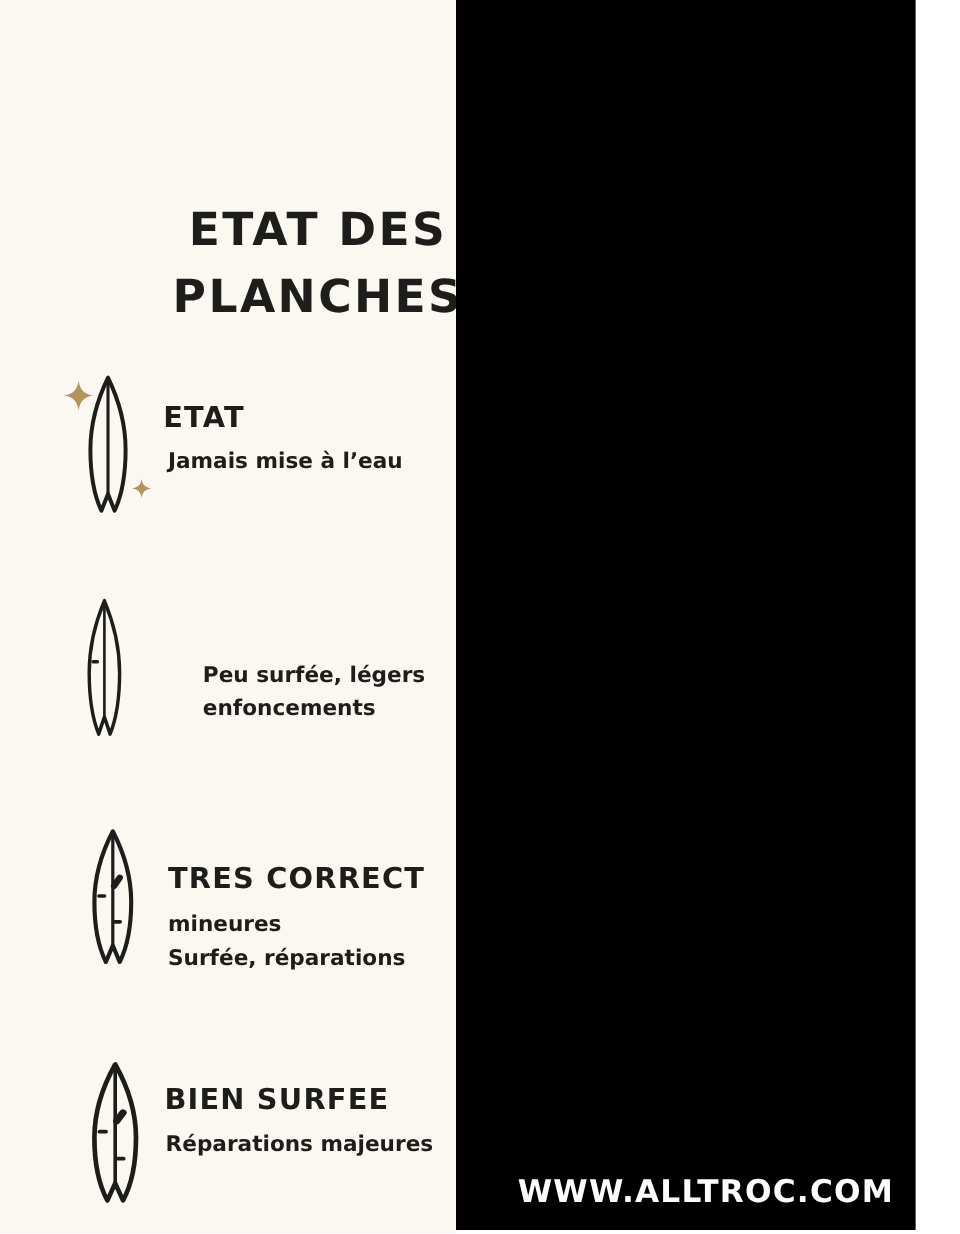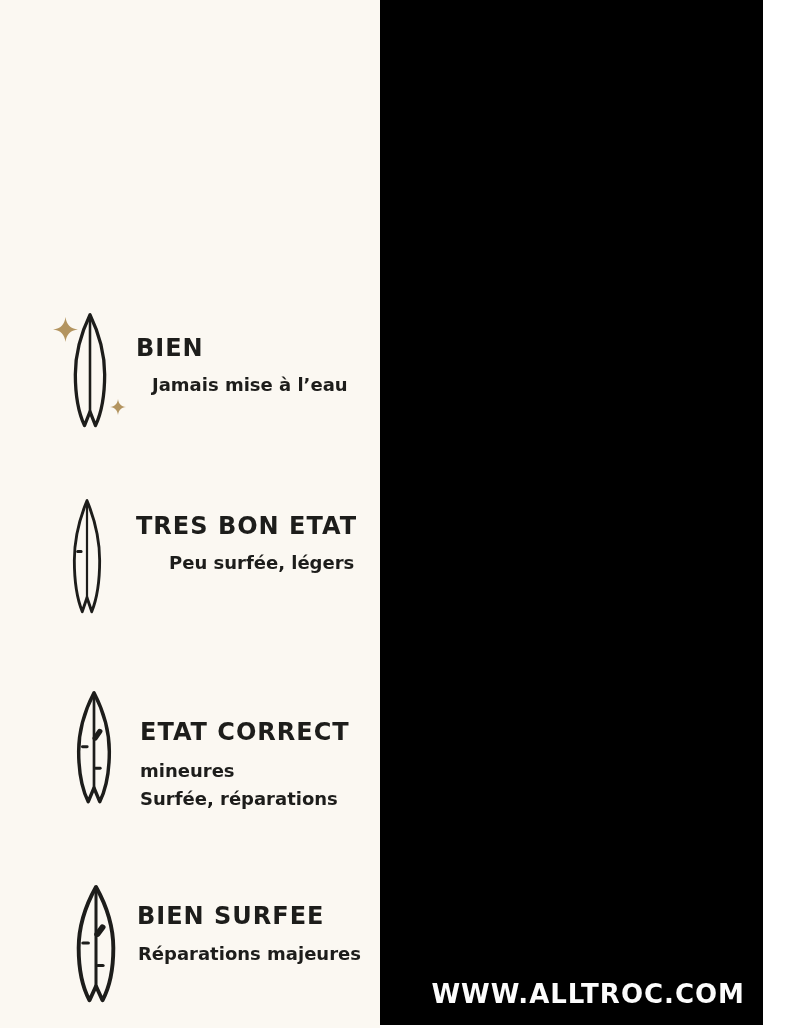--- a/index.html
+++ b/index.html
@@ -93,64 +93,68 @@
     margin-top: 15px;
   }
 </style>
 </head>
 <body>
 
 <div class="poster">
 
   <div class="left-panel">
 
+    <div class="title">
+      <div>ETAT DES</div>
+      <div>PLANCHES</div>
+    </div>
 
     <div class="sparkle" style="left:53px; top:317px; width:25px; height:25px;">
       <svg viewBox="0 0 100 100">
           <path d="M50 0 C54 31 69 46 100 50 C69 54 54 69 50 100 C46 69 31 54 0 50 C31 46 46 31 50 0 Z" fill="currentColor"></path>
         </svg>
     </div>
     <div class="sparkle" style="left:110px; top:399px; width:16px; height:16px;">
       <svg viewBox="0 0 100 100">
           <path d="M50 0 C54 31 69 46 100 50 C69 54 54 69 50 100 C46 69 31 54 0 50 C31 46 46 31 50 0 Z" fill="currentColor"></path>
         </svg>
     </div>
     <div class="board-icon" style="left:68px; top:311px; width:44px; height:121px;">
       <svg viewBox="0 0 120 320" preserveAspectRatio="none">
         <path d="M60 10 C38 54 20 108 20 168 C20 224 30 272 45 303 L60 266 L75 303 C90 272 100 224 100 168 C100 108 82 54 60 10 Z" fill="none" stroke="currentColor" stroke-width="9" stroke-linejoin="round"></path>
         <line x1="60" y1="16" x2="60" y2="266" stroke="currentColor" stroke-width="7"></line>
       </svg>
     </div>
-    <div class="cond-label" style="left:136px; top:334px;">BIEN</div>
-    <div class="cond-desc" style="left:152px; top:371px;">
+    <div class="cond-label" style="left:136px; top:334px;">ETAT</div>
+    <div class="cond-desc" style="left:140px; top:371px;">
       <div>Jamais mise à l’eau</div>
     </div>
 
     <div class="board-icon" style="left:68px; top:497px; width:38px; height:121px;">
       <svg viewBox="0 0 120 320" preserveAspectRatio="none">
         <path d="M60 10 C38 54 20 108 20 168 C20 224 30 272 45 303 L60 266 L75 303 C90 272 100 224 100 168 C100 108 82 54 60 10 Z" fill="none" stroke="currentColor" stroke-width="9" stroke-linejoin="round"></path>
         <line x1="60" y1="16" x2="60" y2="266" stroke="currentColor" stroke-width="7"></line>
         <line x1="30" y1="144" x2="42" y2="144" stroke="currentColor" stroke-width="8" stroke-linecap="round"></line>
       </svg>
     </div>
-    <div class="cond-label" style="left:136px; top:512px;">TRES BON ETAT</div>
     <div class="cond-desc" style="left:137px; top:549px;margin-left:32px;">
       <div>Peu surfée, légers</div>
+      <div>enfoncements</div>
     </div>
 
     <div class="board-icon" style="left:71px; top:689px; width:46px; height:119px;">
       <svg viewBox="0 0 120 320" preserveAspectRatio="none">
         <path d="M60 10 C38 54 20 108 20 168 C20 224 30 272 45 303 L60 266 L75 303 C90 272 100 224 100 168 C100 108 82 54 60 10 Z" fill="none" stroke="currentColor" stroke-width="9" stroke-linejoin="round"></path>
         <line x1="60" y1="16" x2="60" y2="266" stroke="currentColor" stroke-width="7"></line>
         <line x1="63" y1="132" x2="75" y2="114" stroke="currentColor" stroke-width="14" stroke-linecap="round"></line>
         <line x1="30" y1="155" x2="42" y2="155" stroke="currentColor" stroke-width="8" stroke-linecap="round"></line>
         <line x1="64" y1="213" x2="76" y2="213" stroke="currentColor" stroke-width="8" stroke-linecap="round"></line>
       </svg>
     </div>
-    <div class="cond-label" style="left:140px; top:718px;">ETAT CORRECT</div>
+    <div class="cond-label" style="left:140px; top:718px;">TRES CORRECT</div>
     <div class="cond-desc" style="left:140px; top:757px;">
       <div>mineures</div>
       <div>Surfée, réparations</div>
     </div>
 
     <div class="board-icon" style="left:70px; top:883px; width:52px; height:124px;">
       <svg viewBox="0 0 120 320" preserveAspectRatio="none">
         <path d="M60 10 C38 54 20 108 20 168 C20 224 30 272 45 303 L60 266 L75 303 C90 272 100 224 100 168 C100 108 82 54 60 10 Z" fill="none" stroke="currentColor" stroke-width="9" stroke-linejoin="round"></path>
         <line x1="60" y1="16" x2="60" y2="266" stroke="currentColor" stroke-width="7"></line>
         <line x1="63" y1="132" x2="75" y2="114" stroke="currentColor" stroke-width="14" stroke-linecap="round"></line>

